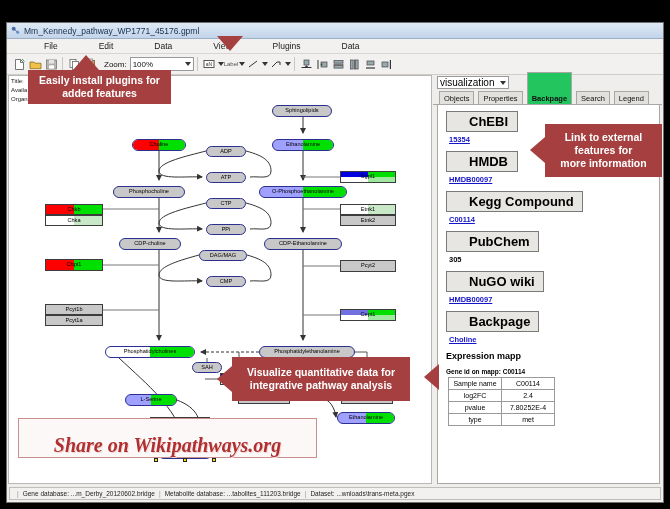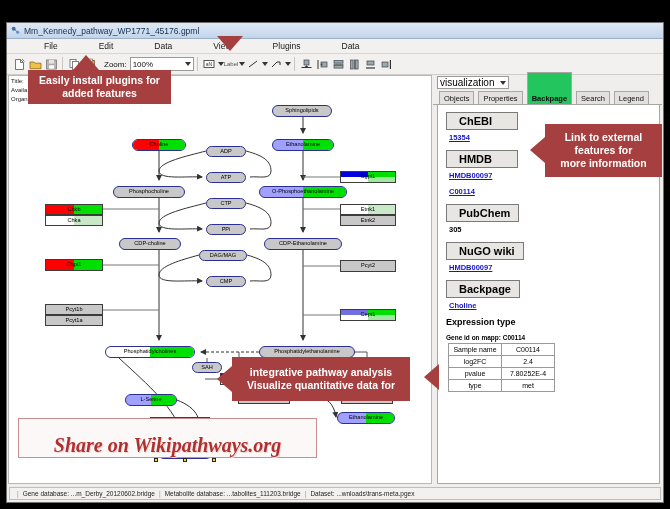--- a/index.html
+++ b/index.html
@@ -62,21 +62,21 @@
             font-size:10px;padding:0 2px;margin:1px 0 2px 4px;box-sizing:border-box;}
   .tabrow{display:flex;align-items:flex-end;height:13px;padding-left:6px;gap:4px;
           border-bottom:1px solid #a9a7a3;}
   .tab{font-size:7.5px;padding:2px 4px 1px 4px;background:#e3e1dd;
        border:1px solid #a9a7a3;border-bottom:none;color:#111;}
   .tab.active{background:#22c55e;font-weight:bold;padding-top:21px;}
   .panelbody{flex:1;background:#fff;border:1px solid #a9a7a3;border-top:none;
              margin-left:4px;margin-right:2px;overflow:hidden;position:relative;
              padding:6px 0 0 8px;box-sizing:border-box;}
   .sechead{display:inline-block;border:1px solid #7a7a7a;background:#e8e6e2;
-           font-size:11px;font-weight:bold;padding:2px 8px 2px 12px;color:#000;
+           font-size:13px;font-weight:bold;padding:2px 8px 2px 22px;color:#000;
            min-width:72px;box-sizing:border-box;}
   .seclink{font-size:7.5px;color:#1414c8;text-decoration:underline;
            margin:3px 0 7px 3px;display:block;font-weight:bold;}
   .secplain{font-size:7.5px;color:#000;margin:3px 0 7px 3px;display:block;
             font-weight:bold;}
   .exptitle{font-size:9px;font-weight:bold;color:#000;margin:2px 0 7px 0;}
   .mapline{font-size:6.5px;color:#000;margin-bottom:2px;font-weight:bold;}
   table.dt{border-collapse:collapse;border:1px solid #6b6b6b;margin-left:2px;}
   table.dt td{border:1px solid #9a9a9a;font-size:7px;padding:2px 3px;
               text-align:center;color:#000;min-width:46px;}
@@ -474,32 +474,33 @@
           <div class="tab">Legend</div>
         </div>
 
         <div class="panelbody">
           <div class="sechead">ChEBI</div>
           <a class="seclink">15354</a>
 
           <div class="sechead">HMDB</div>
           <a class="seclink">HMDB00097</a>
 
+          <div class="sechead">Kegg Compound</div>
           <a class="seclink">C00114</a>
 
           <div class="sechead">PubChem</div>
           <span class="secplain">305</span>
 
           <div class="sechead">NuGO wiki</div>
           <a class="seclink">HMDB00097</a>
 
           <div class="sechead">Backpage</div>
           <a class="seclink">Choline</a>
 
-          <div class="exptitle">Expression type</div>
+          <div class="exptitle">Expression mapp</div>
           <div class="mapline">Gene id on mapp: C00114</div>
           <table class="dt">
             <tbody>
                 <tr>
               <td>Sample name</td>
               <td>C00114</td>
             </tr>
             <tr>
               <td>log2FC</td>
               <td>2.4</td>
@@ -537,22 +538,22 @@
   <div class="arrowup" style="left:73px;top:55px;"></div>
 
   <div class="callout" style="left:545px;top:124px;width:117px;height:53px;font-size:10.5px;flex-direction:column;">
     <span>Link  to external</span>
     <span>features  for</span>
     <span>more information</span>
   </div>
   <div class="arrowleft" style="left:530px;top:137px;"></div>
 
   <div class="callout" style="left:232px;top:357px;width:178px;height:44px;font-size:10.5px;flex-direction:column;">
+    <span>Visualize quantitative data  for</span>
     <span>integrative pathway analysis</span>
-    <span>Visualize quantitative data  for</span>
   </div>
   <div class="arrowleft" style="left:217px;top:366px;"></div>
 
   <div class="callout" style="left:406px;top:367px;width:24px;height:24px;background:transparent;"></div>
   <div class="arrowleft" style="left:424px;top:364px;"></div>
 
   <div class="sharebox" style="left:18px;top:418px;width:297px;height:38px;align-items:flex-end;">
     <span class="sharetxt">Share on Wikipathways.org</span>
   </div>
 

